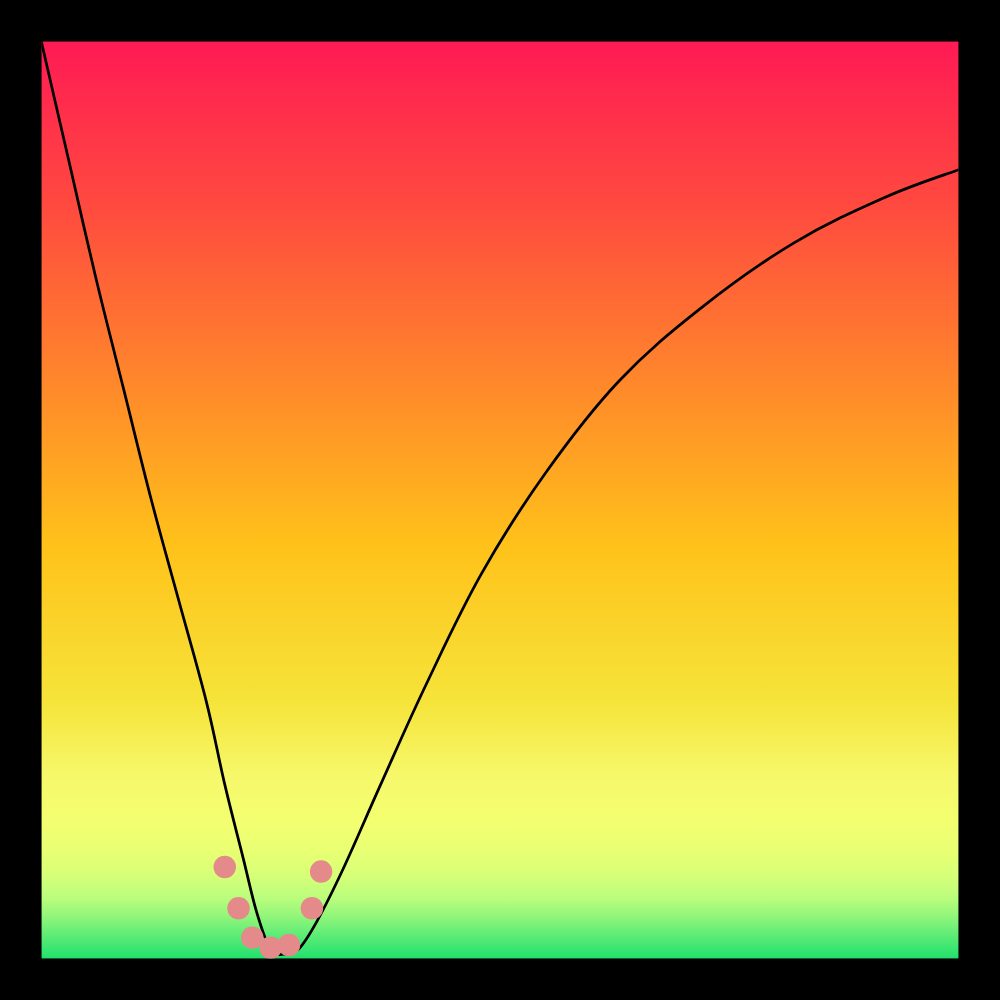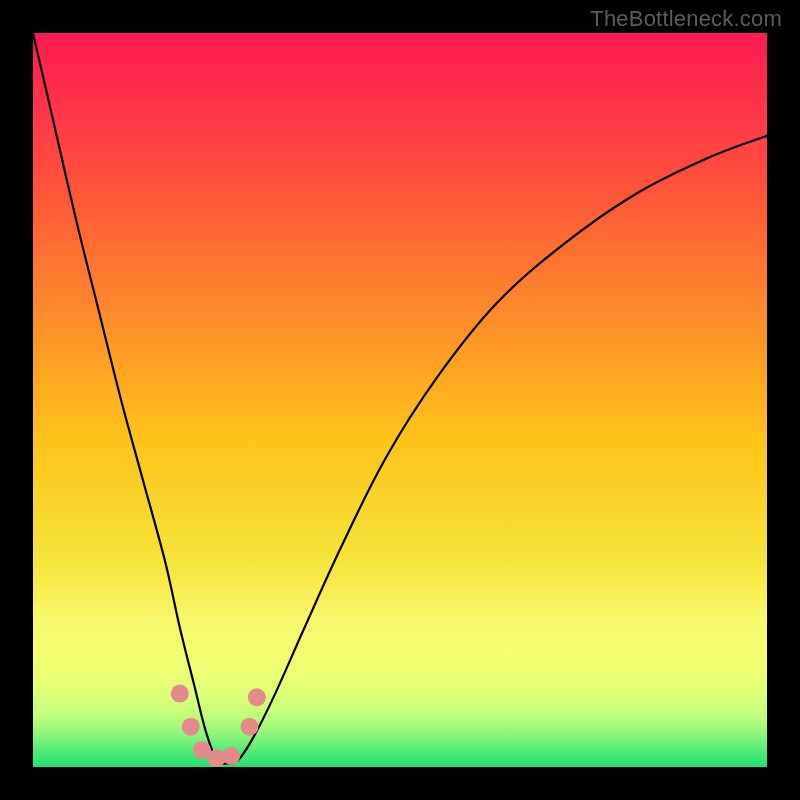--- a/index.html
+++ b/index.html
@@ -88,14 +88,13 @@
           <circle cx="168.82" cy="717.12" r="9" fill="#e58a8a"></circle>
           <circle cx="183.50" cy="725.19" r="9" fill="#e58a8a"></circle>
           <circle cx="198.18" cy="722.99" r="9" fill="#e58a8a"></circle>
           <circle cx="216.53" cy="693.63" r="9" fill="#e58a8a"></circle>
           <circle cx="223.87" cy="664.27" r="9" fill="#e58a8a"></circle>
         </g>
     </svg>
 
   </div>
 
-  <div class="watermark">TheBottleneck.com</div>
 </div>
 
 </body></html>

